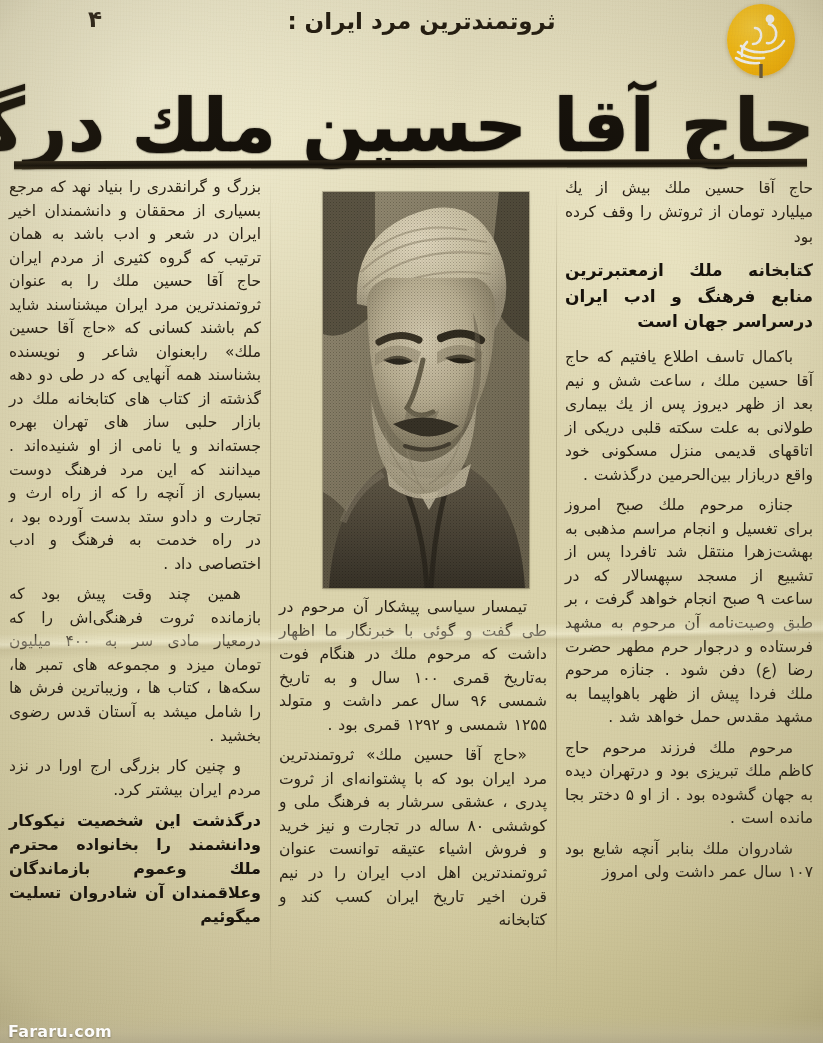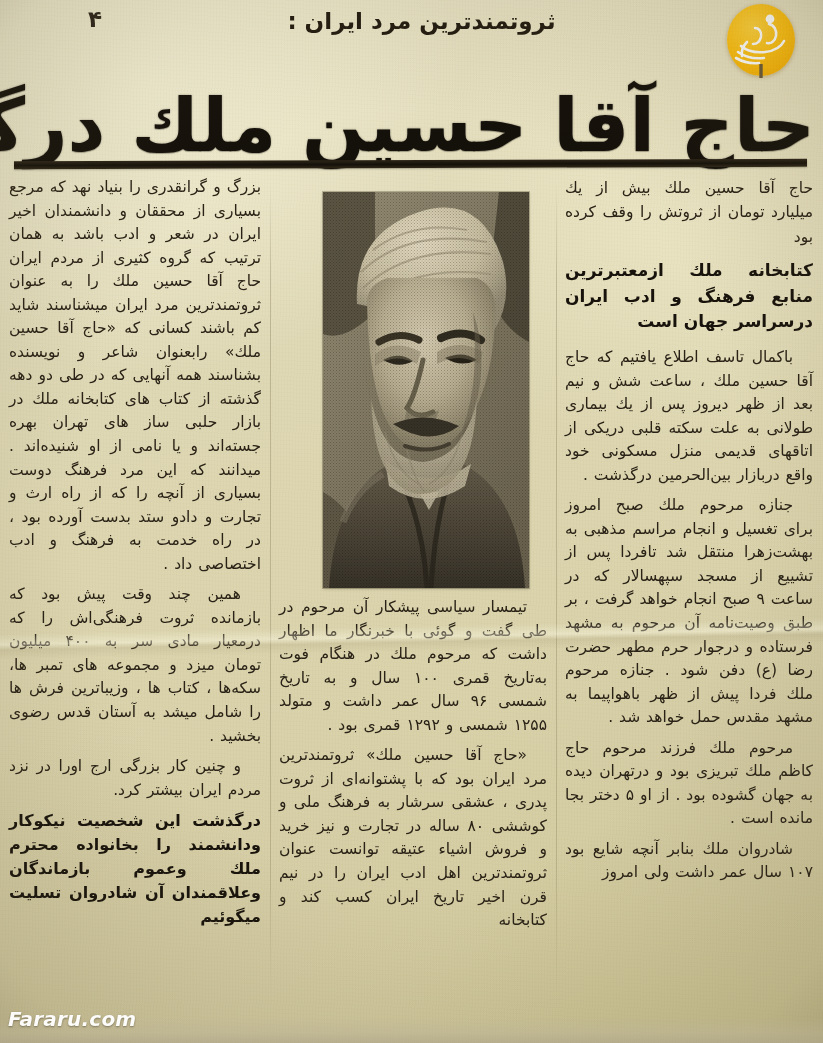--- a/index.html
+++ b/index.html
@@ -220,29 +220,28 @@
     pointer-events: none;
     background: linear-gradient(170deg, rgba(226,218,186,.20), rgba(150,138,104,.20));
     mix-blend-mode: multiply;
   }
   #mid-text { position: absolute; top: 420px; right: 0; left: 0; }
 
   
   #watermark {
     position: absolute;
     left: 8px;
-    bottom: 12px;
-    font-size: 20px;
+    bottom: 2px;
+    font-size: 16px;
     font-weight: 700;
     color: #ffffff;
     letter-spacing: .2px;
     direction: ltr;
     text-shadow: 0 1px 2px rgba(40,34,20,.45);
     opacity: .96;
-    font-style: italic;
   }
   #bottom-fade {
     position: absolute;
     left: 0; right: 0; bottom: 0;
     height: 26px;
     background: linear-gradient(180deg, rgba(196,188,156,0) 0%, rgba(188,180,150,.45) 60%, rgba(176,168,140,.70) 100%);
     pointer-events: none;
   }
 </style>
 </head>

